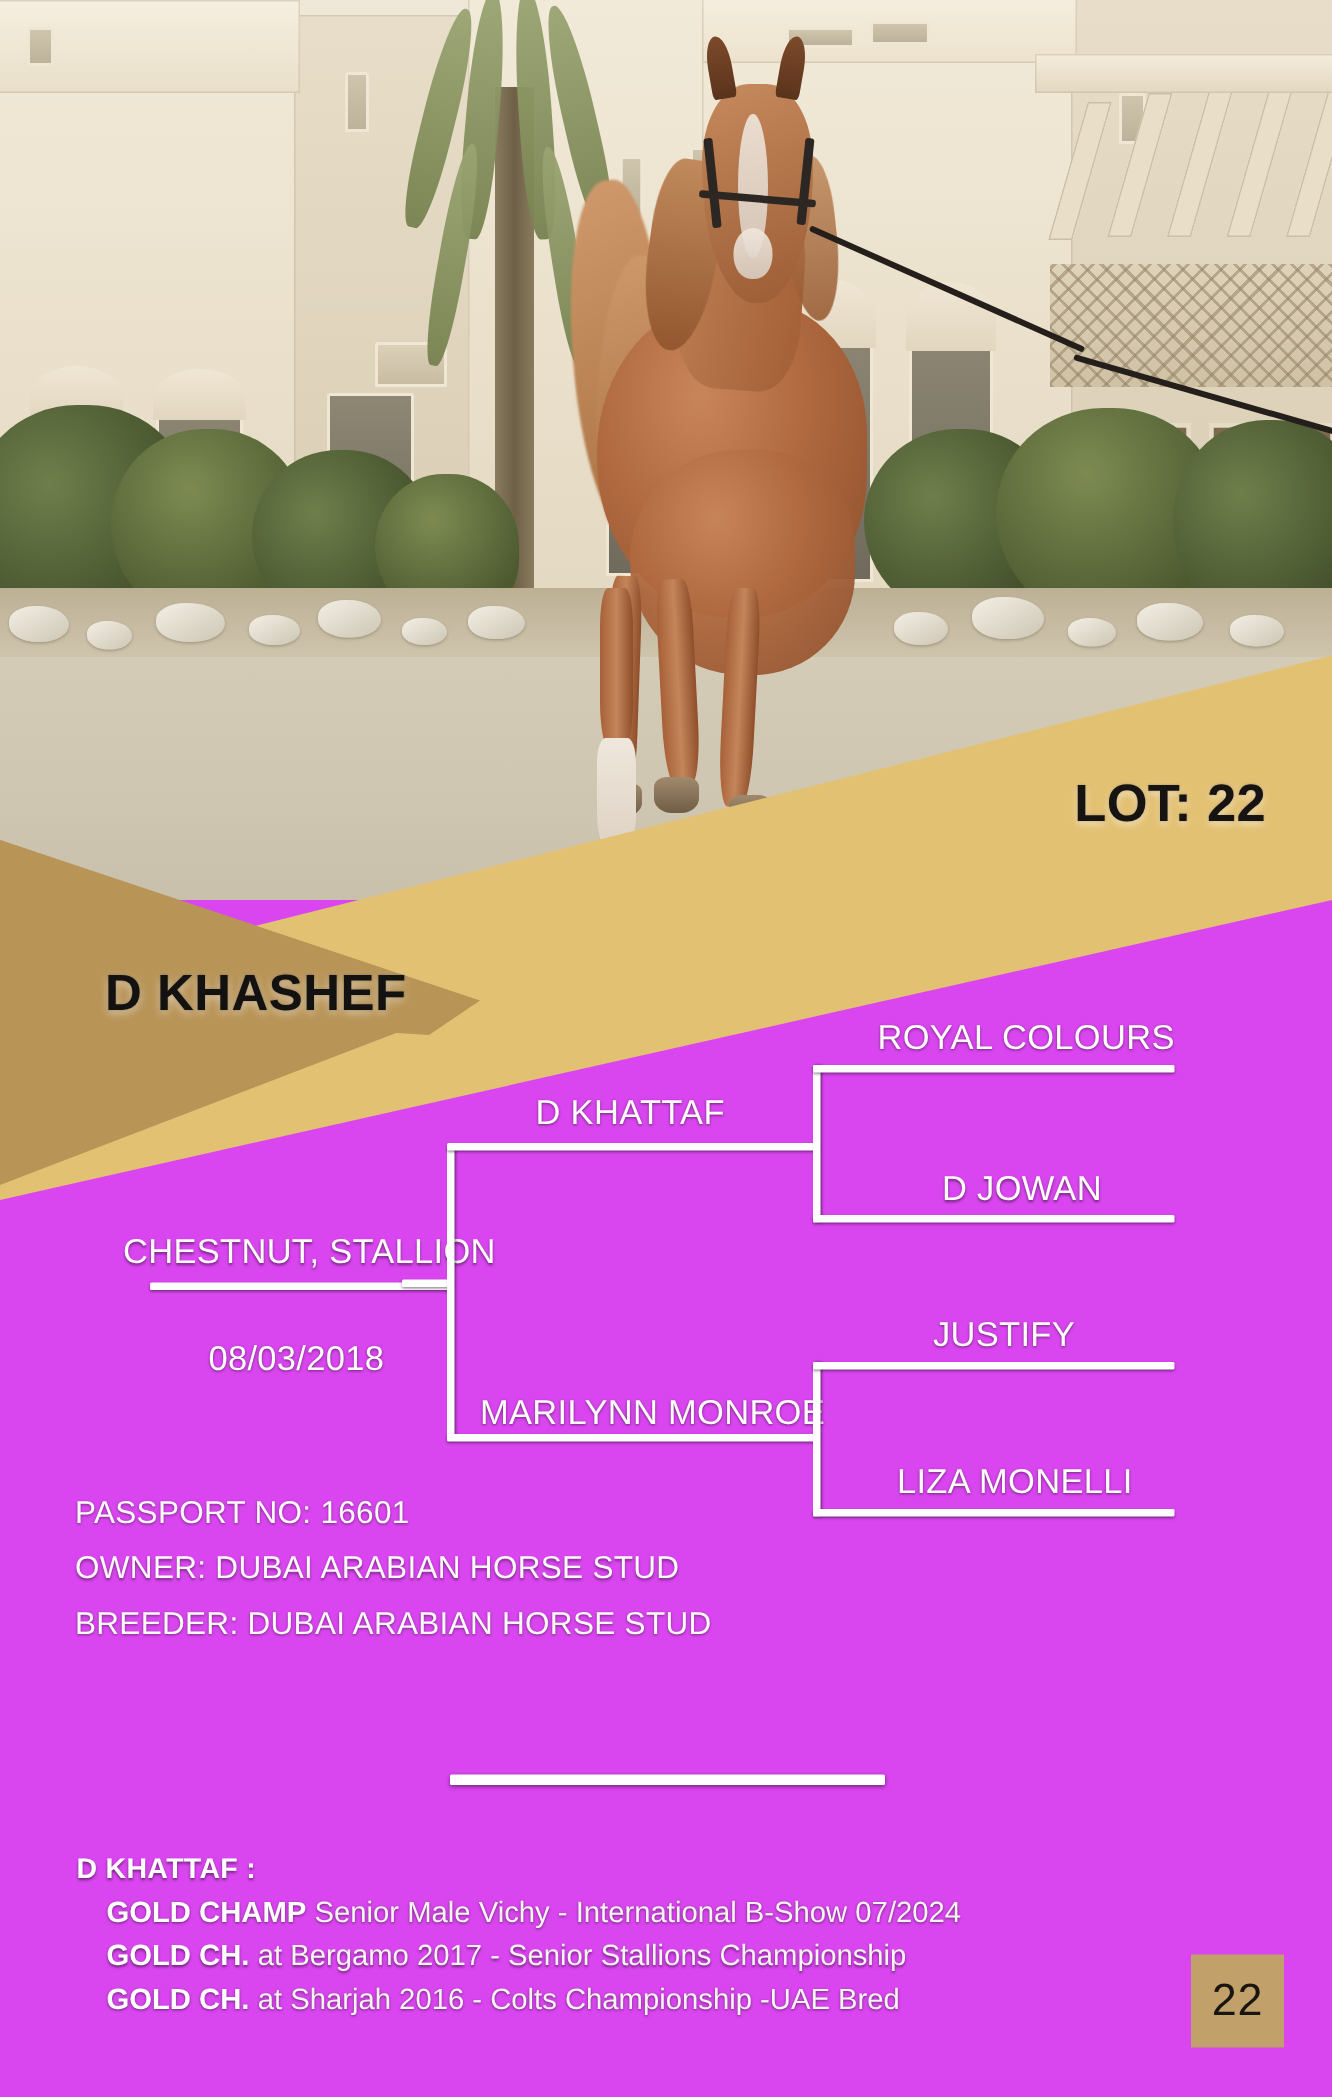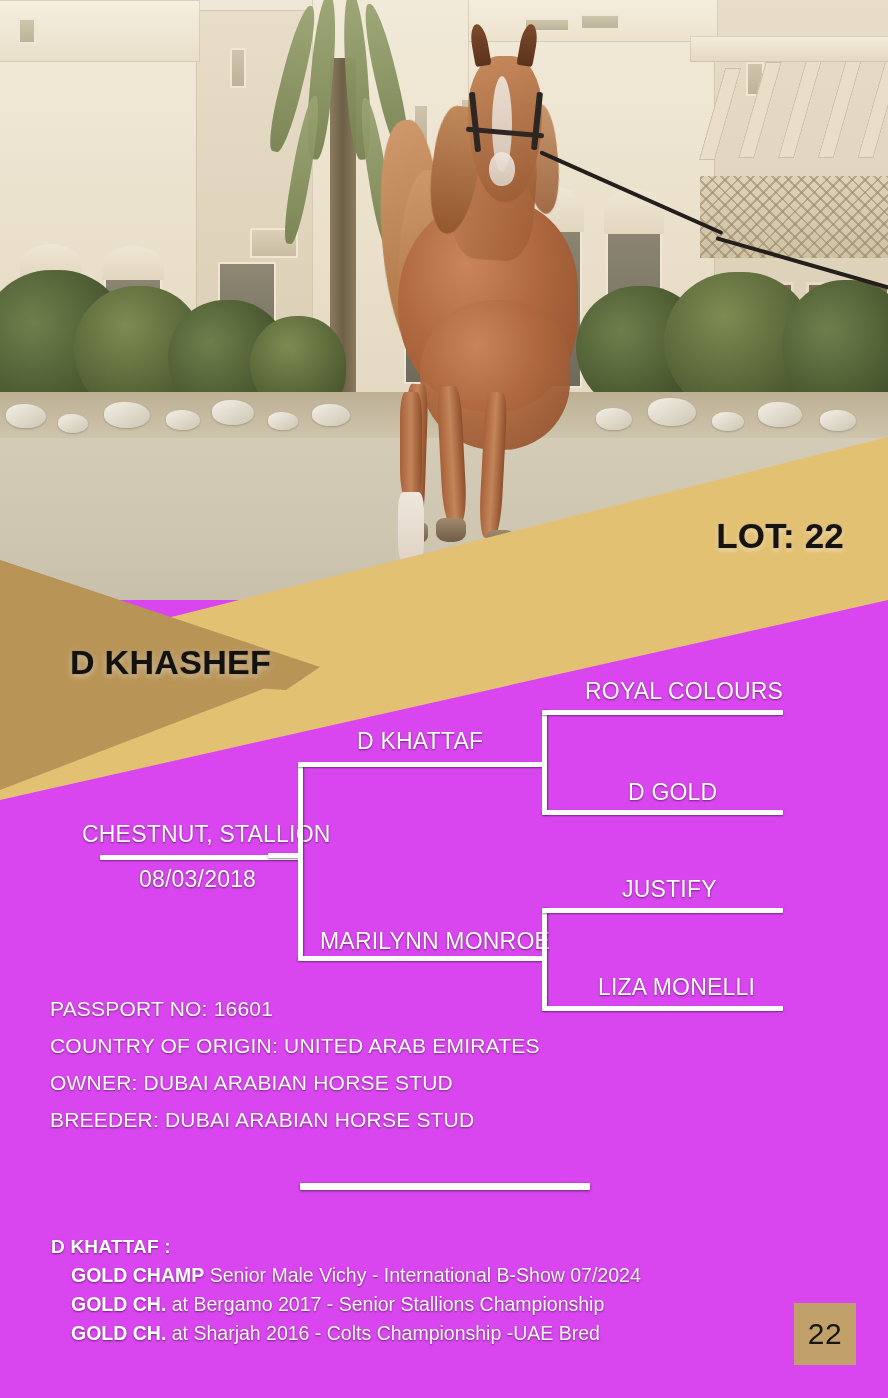--- a/index.html
+++ b/index.html
@@ -245,21 +245,21 @@
     position:absolute;
     width:5px;
     background:#ffffff;
     border-radius:1px;
     box-shadow:1px 0 2px rgba(0,0,0,.45);
   }
 
   
   .subj-name { left:82px; top:821px; }
   .subj-line { left:100px; top:855px; width:200px; }
-  .subj-dob  { left:139px; top:866px; }
+  .subj-dob  { left:139px; top:892px; }
 
   
   .sire-name { left:357px; top:728px; }
   .dam-name  { left:320px; top:928px; }
 
   
   .gp1 { left:585px; top:678px; }
   .gp2 { left:628px; top:779px; }
   .gp3 { left:622px; top:876px; }
   .gp4 { left:598px; top:974px; }
@@ -475,33 +475,32 @@
 
     <div class="pname sire-name">D KHATTAF</div>
     <div class="pline-h" style="left:298px; top:762px; width:248px;"></div>
 
     <div class="pname dam-name">MARILYNN MONROE</div>
     <div class="pline-h" style="left:298px; top:956px; width:248px;"></div>
 
     <div class="pline-v" style="left:542px; top:710px; height:105px;"></div>
     <div class="pname gp1">ROYAL COLOURS</div>
     <div class="pline-h" style="left:542px; top:710px; width:241px;"></div>
-    <div class="pname gp2">D GOLD</div>
+    <div class="pname gp2">D JOWAN</div>
     <div class="pline-h" style="left:542px; top:810px; width:241px;"></div>
 
     <div class="pline-v" style="left:542px; top:908px; height:103px;"></div>
     <div class="pname gp3">JUSTIFY</div>
     <div class="pline-h" style="left:542px; top:908px; width:241px;"></div>
     <div class="pname gp4">LIZA MONELLI</div>
     <div class="pline-h" style="left:542px; top:1006px; width:241px;"></div>
   </div>
 
   <div class="info">
     <div class="info-line">PASSPORT NO: 16601</div>
-    <div class="info-line">COUNTRY OF ORIGIN: UNITED ARAB EMIRATES</div>
     <div class="info-line">OWNER: DUBAI ARABIAN HORSE STUD</div>
     <div class="info-line">BREEDER: DUBAI ARABIAN HORSE STUD</div>
   </div>
 
   <div class="divider"></div>
 
   <div class="ach">
     <div class="ach-title">D KHATTAF :</div>
     <div id="ach-list">
         <div class="ach-row"><b>GOLD CHAMP</b><span> Senior Male Vichy - International B-Show 07/2024</span></div>

